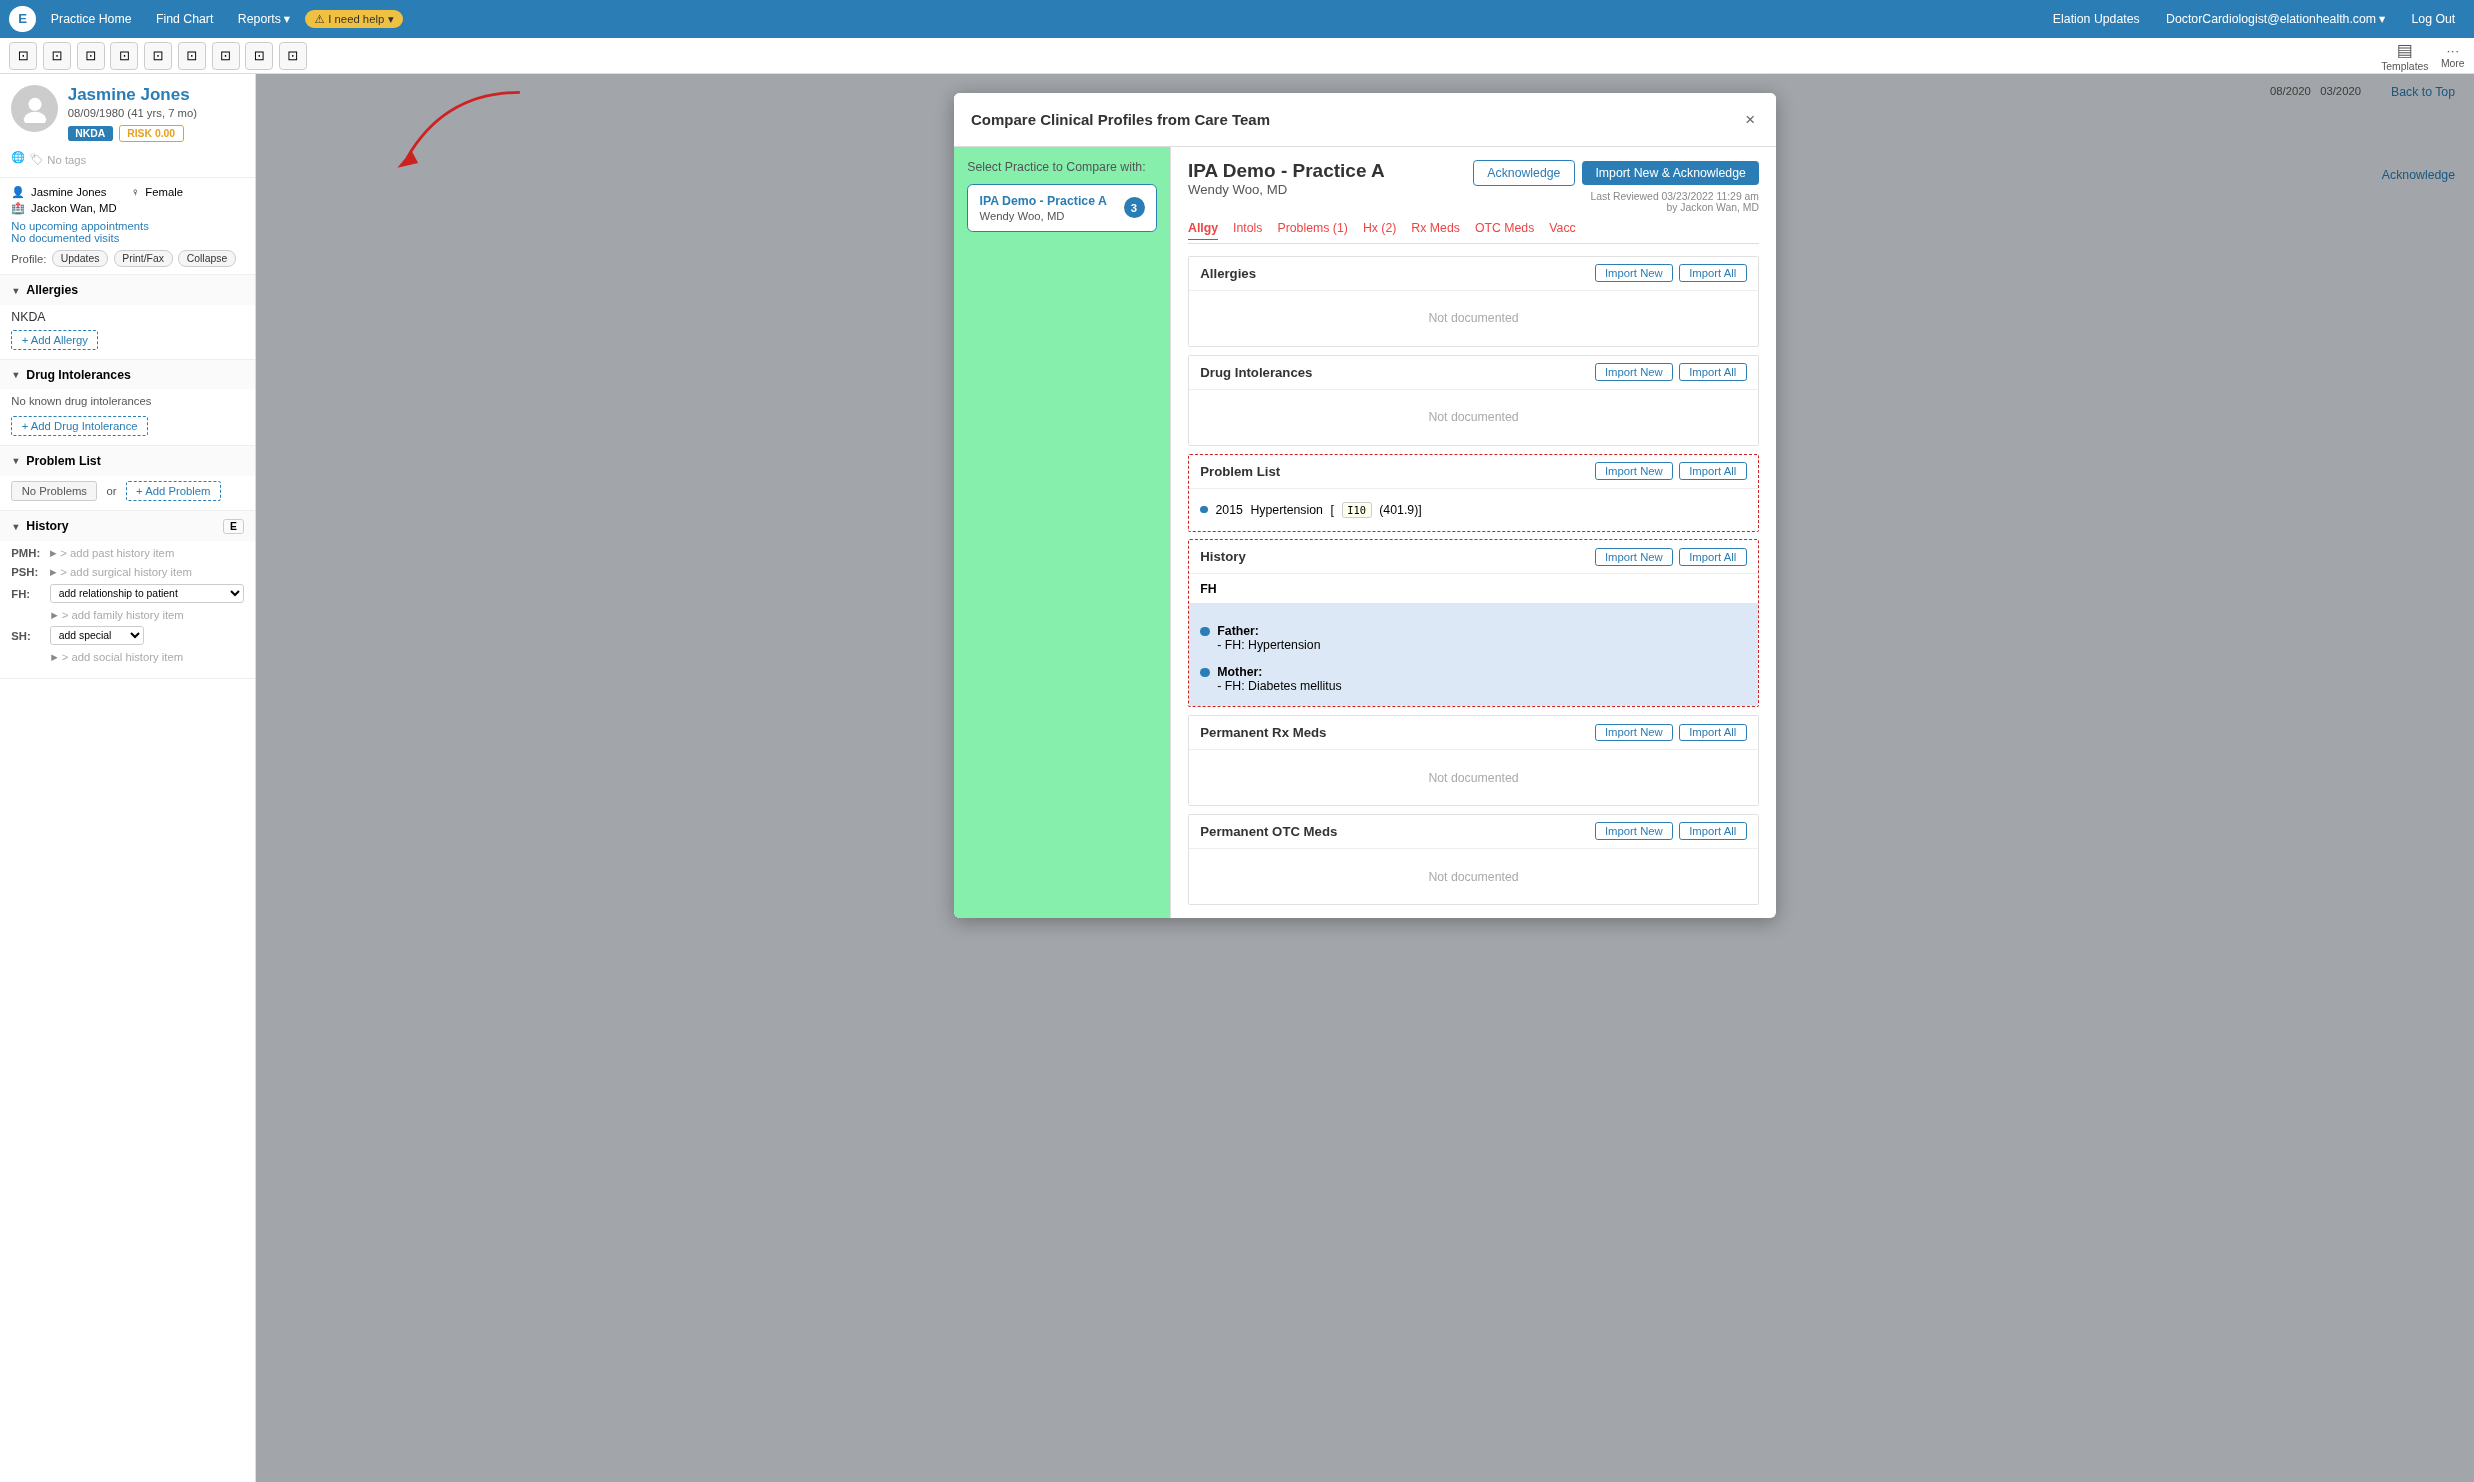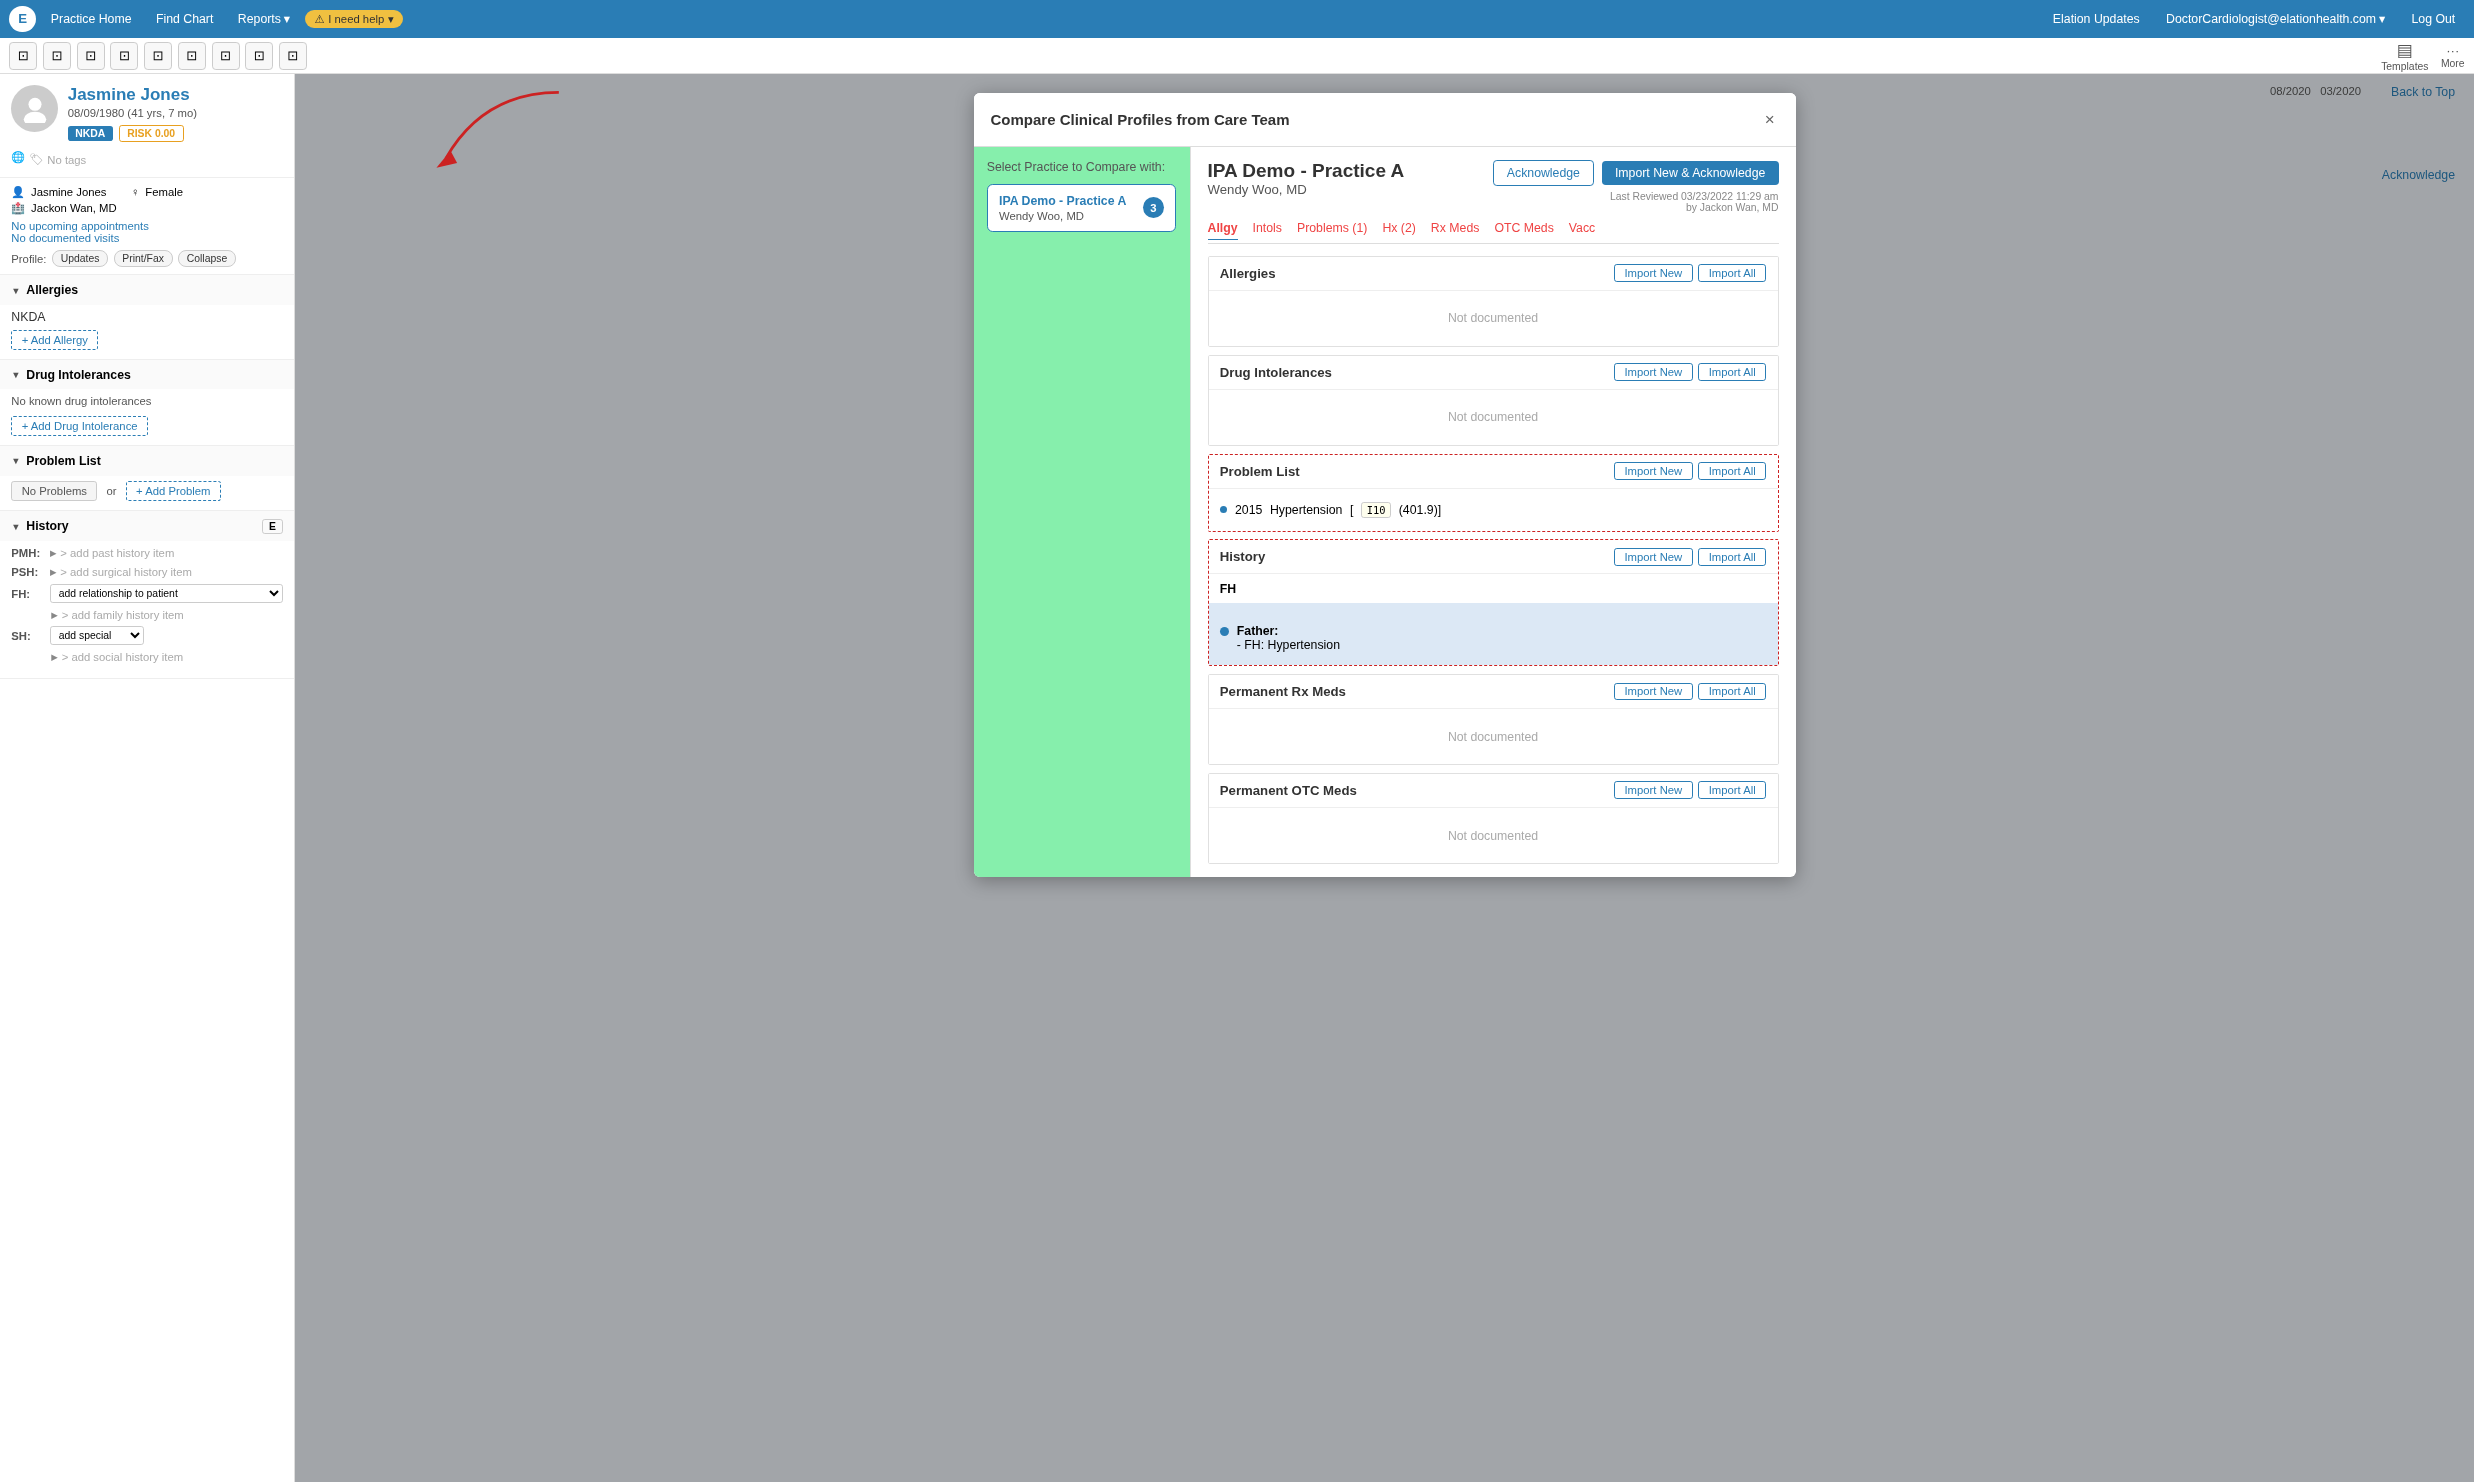--- a/index.html
+++ b/index.html
@@ -46,21 +46,21 @@
     .icon-bar .more-btn {
       display: flex; flex-direction: column; align-items: center;
       font-size: 10.4px; color: #555; cursor: pointer;
     }
 
     
     .main-layout { display: flex; height: calc(100vh - 74px); overflow: hidden; }
 
     
     .left-sidebar {
-      width: 295px; background: white; border-right: 0.9px solid #ddd;
+      width: 256px; background: white; border-right: 0.9px solid #ddd;
       overflow-y: auto; flex-shrink: 0; padding-bottom: 19px;
     }
 
     
     .patient-header {
       padding: 11.3px; border-bottom: 0.9px solid #eee;
     }
     .patient-info { display: flex; gap: 9.4px; align-items: flex-start; }
     .patient-avatar {
       width: 47px; height: 47px; border-radius: 50%; background: #ccc;
@@ -578,20 +578,27 @@
               <div class="modal-section-content" style="padding:0;">
                 <div class="fh-header">FH</div>
                 <div class="fh-content">
                   <div class="fh-item">
                     <span class="fh-dot"></span>
                     <div>
                       <span class="fh-label">Father:</span><br>
                       <span>- FH: Hypertension</span>
                     </div>
                   </div>
+                  <div class="fh-item">
+                    <span class="fh-dot"></span>
+                    <div>
+                      <span class="fh-label">Mother:</span><br>
+                      <span>- FH: Diabetes mellitus</span>
+                    </div>
+                  </div>
                 </div>
               </div>
             </div>
 
             <div class="modal-section" style="margin-top:7.6px;">
               <div class="modal-section-header">
                 <span class="modal-section-title">Permanent Rx Meds</span>
                 <div class="modal-section-actions">
                   <button class="import-btn">Import New</button>
                   <button class="import-btn">Import All</button>

